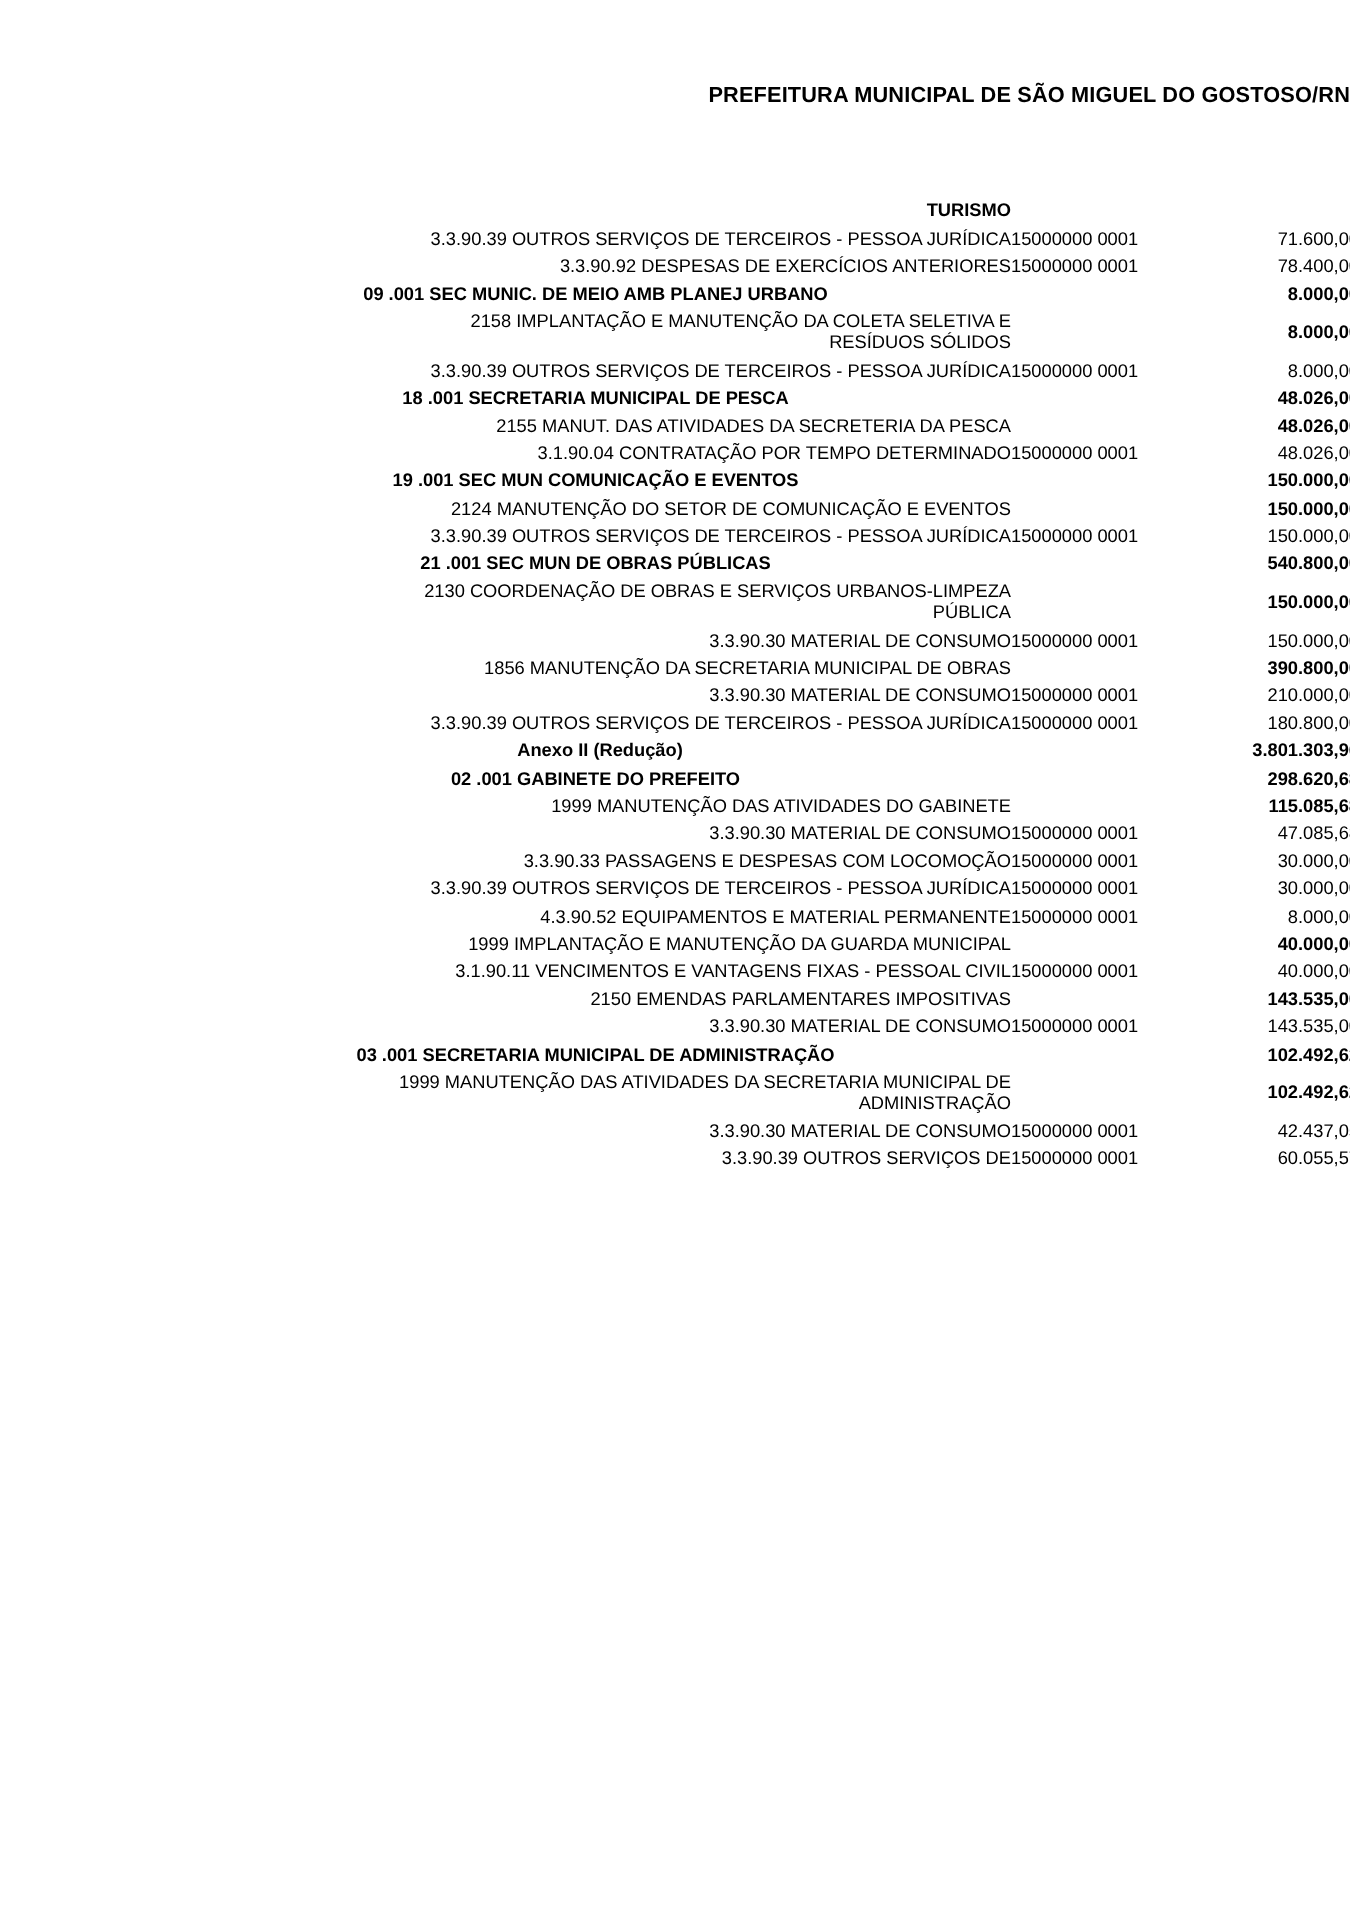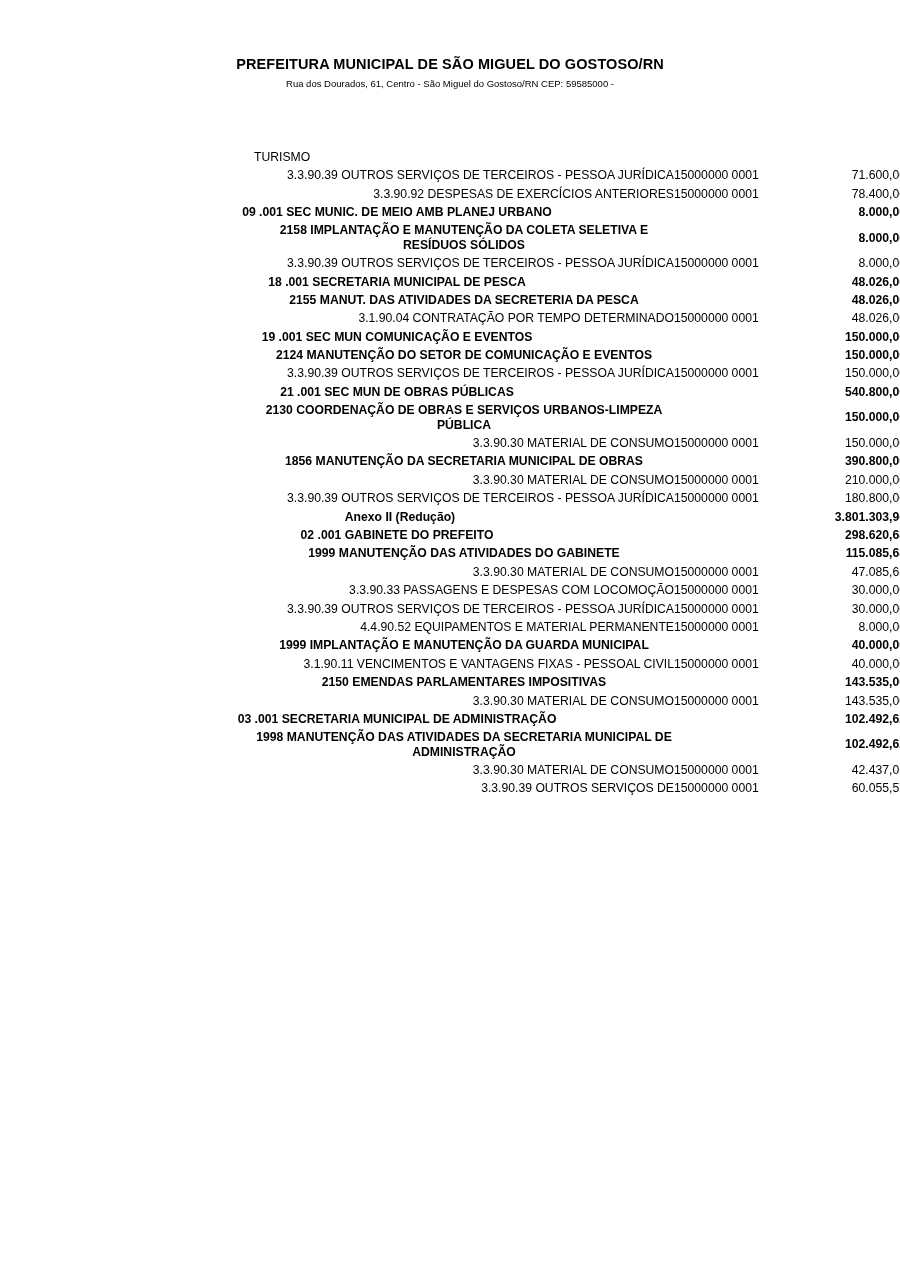--- a/index.html
+++ b/index.html
@@ -15,21 +15,21 @@
     position: relative;
   }
   .page {
     width: 900px;
     height: 1273px;
     position: relative;
     box-sizing: border-box;
     padding: 0;
   }
   .header {
-    text-align: center;
+    text-align: right;
     padding-top: 56px;
   }
   .header-title {
     font-size: 14.5px;
     font-weight: bold;
     letter-spacing: 0.1px;
     line-height: 1.2;
   }
   .header-address {
     font-size: 9.5px;
@@ -71,60 +71,59 @@
   }
 
   
   .lvl-section .c-label {
     font-weight: bold;
     text-align: center;
     padding-right: 6px;
     margin-top: 44px;
   }
   .lvl-action .c-label {
-    font-weight: bold;
-    text-align: center;
+    font-weight: normal;
+    text-align: right;
     padding-left: 128px;
   }
   .lvl-item .c-label {
     font-weight: normal;
     text-align: right;
     padding-left: 158px;
   }
   .lvl-section .c-value,
   .lvl-unit .c-value,
   .lvl-action .c-value {
     font-weight: bold;
   }
   .lvl-item .c-value {
     font-weight: normal;
   }
   .lvl-title .c-label {
-    font-weight: normal;
-    text-align: left;
+    font-weight: bold;
+    text-align: right;
     padding-left: 128px;
   }
   .lvl-anexo .c-label {
     font-weight: bold;
     text-align: center;
     padding-left: 0px;
     margin-top: 44px;
   }
   .lvl-anexo .c-value {
     font-weight: bold;
   }
 </style>
 </head>
 <body>
 
 <div class="page">
 
   <div class="header">
     <div class="header-title">PREFEITURA MUNICIPAL DE SÃO MIGUEL DO GOSTOSO/RN</div>
-    <div class="header-address">Rua dos Dourados, 61, Centro - São Miguel do Gostoso/RN CEP: 59585000 -</div>
   </div>
 
   <div class="content">
     <table class="budget">
       <tbody>
           <tr class="lvl-title">
             <td class="c-label">TURISMO</td>
             <td class="c-source"></td>
             <td class="c-value"></td>
           </tr>
@@ -237,21 +236,21 @@
             <td class="c-label">3.3.90.33 PASSAGENS E DESPESAS COM LOCOMOÇÃO</td>
             <td class="c-source">15000000 0001</td>
             <td class="c-value">30.000,00</td>
           </tr>
           <tr class="lvl-item">
             <td class="c-label">3.3.90.39 OUTROS SERVIÇOS DE TERCEIROS - PESSOA JURÍDICA</td>
             <td class="c-source">15000000 0001</td>
             <td class="c-value">30.000,00</td>
           </tr>
           <tr class="lvl-item">
-            <td class="c-label">4.4.90.52 EQUIPAMENTOS E MATERIAL PERMANENTE</td>
+            <td class="c-label">4.3.90.52 EQUIPAMENTOS E MATERIAL PERMANENTE</td>
             <td class="c-source">15000000 0001</td>
             <td class="c-value">8.000,00</td>
           </tr>
           <tr class="lvl-action">
             <td class="c-label">1999 IMPLANTAÇÃO E MANUTENÇÃO DA GUARDA MUNICIPAL</td>
             <td class="c-source"></td>
             <td class="c-value">40.000,00</td>
           </tr>
           <tr class="lvl-item">
             <td class="c-label">3.1.90.11 VENCIMENTOS E VANTAGENS FIXAS - PESSOAL CIVIL</td>
@@ -267,21 +266,21 @@
             <td class="c-label">3.3.90.30 MATERIAL DE CONSUMO</td>
             <td class="c-source">15000000 0001</td>
             <td class="c-value">143.535,00</td>
           </tr>
           <tr class="lvl-section">
             <td class="c-label">03 .001 SECRETARIA MUNICIPAL DE ADMINISTRAÇÃO</td>
             <td class="c-source"></td>
             <td class="c-value">102.492,62</td>
           </tr>
           <tr class="lvl-action">
-            <td class="c-label">1998 MANUTENÇÃO DAS ATIVIDADES DA SECRETARIA MUNICIPAL DE ADMINISTRAÇÃO</td>
+            <td class="c-label">1999 MANUTENÇÃO DAS ATIVIDADES DA SECRETARIA MUNICIPAL DE ADMINISTRAÇÃO</td>
             <td class="c-source"></td>
             <td class="c-value">102.492,62</td>
           </tr>
           <tr class="lvl-item">
             <td class="c-label">3.3.90.30 MATERIAL DE CONSUMO</td>
             <td class="c-source">15000000 0001</td>
             <td class="c-value">42.437,05</td>
           </tr>
           <tr class="lvl-item">
             <td class="c-label">3.3.90.39 OUTROS SERVIÇOS DE</td>

